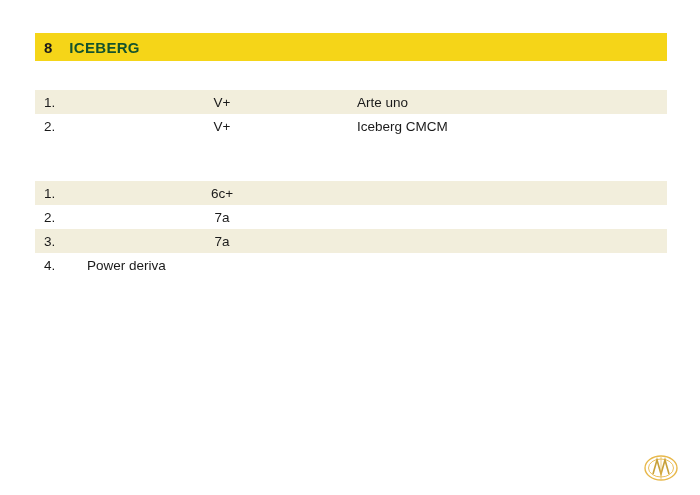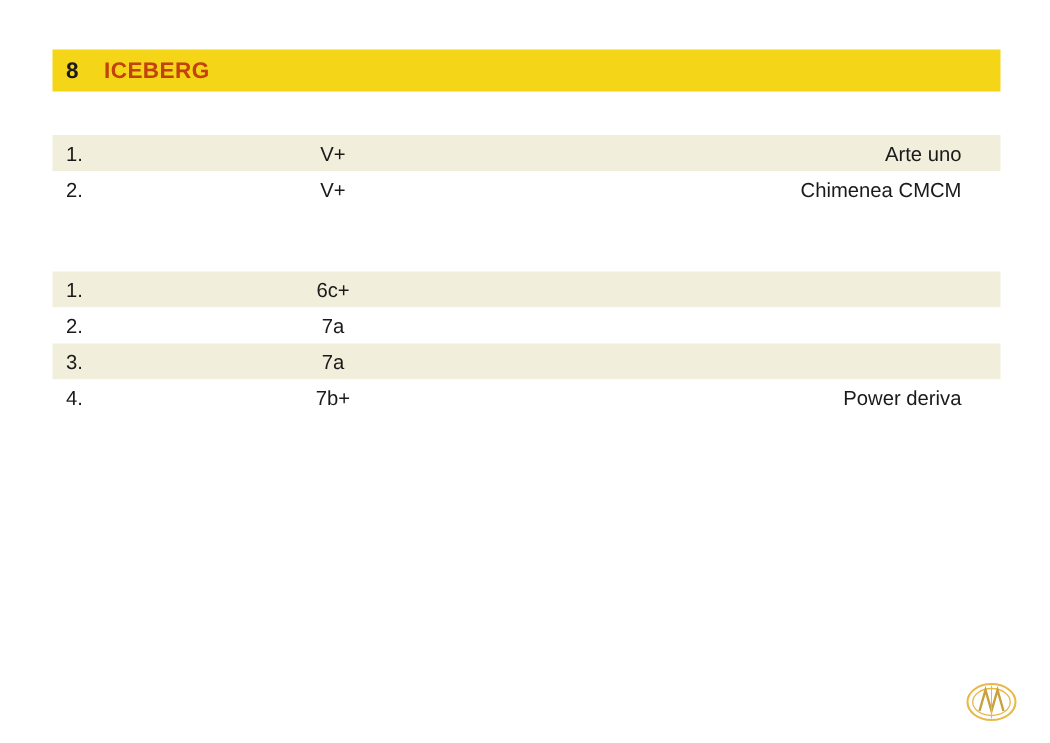--- a/index.html
+++ b/index.html
@@ -37,21 +37,21 @@
   .header-number {
     font-size: 15px;
     font-weight: bold;
     color: #1a1a1a;
     padding-left: 9px;
     letter-spacing: 0px;
   }
   .header-title {
     font-size: 15px;
     font-weight: bold;
-    color: #c2410c;
+    color: #14532d;
     padding-left: 17px;
     letter-spacing: 0.3px;
   }
 
   
   .table {
     position: absolute;
     left: 35px;
     width: 632px;
   }
@@ -78,21 +78,20 @@
     box-sizing: border-box;
     text-align: left;
   }
   .cell-grade {
     width: 270px;
     text-align: center;
     box-sizing: border-box;
   }
   .cell-name {
     flex: 1;
-    text-align: right;
     padding-right: 26px;
     box-sizing: border-box;
   }
 
   
   .logo {
     position: absolute;
     right: 17px;
     bottom: 10px;
     width: 44px;
@@ -112,42 +111,41 @@
 
   <div class="table table-one">
     <div class="row shaded">
       <span class="cell-num">1.</span>
       <span class="cell-grade">V+</span>
       <span class="cell-name">Arte uno</span>
     </div>
     <div class="row plain">
       <span class="cell-num">2.</span>
       <span class="cell-grade">V+</span>
-      <span class="cell-name">Chimenea CMCM</span>
+      <span class="cell-name">Iceberg CMCM</span>
     </div>
   </div>
 
   <div class="table table-two">
     <div class="row shaded">
       <span class="cell-num">1.</span>
       <span class="cell-grade">6c+</span>
       <span class="cell-name"></span>
     </div>
     <div class="row plain">
       <span class="cell-num">2.</span>
       <span class="cell-grade">7a</span>
       <span class="cell-name"></span>
     </div>
     <div class="row shaded">
       <span class="cell-num">3.</span>
       <span class="cell-grade">7a</span>
     </div>
     <div class="row plain">
       <span class="cell-num">4.</span>
-      <span class="cell-grade">7b+</span>
       <span class="cell-name">Power deriva</span>
     </div>
   </div>
 
   <div class="logo">
     <svg width="44" height="34" viewBox="0 0 44 34">
       <rect x="0" y="0" width="44" height="34" fill="#ffffff"></rect>
       <ellipse cx="22" cy="17" rx="16" ry="12" fill="none" stroke="#e8b84a" stroke-width="1.4"></ellipse>
       <ellipse cx="22" cy="17" rx="12.5" ry="9" fill="none" stroke="#e8b84a" stroke-width="0.9"></ellipse>
       <path d="M14 23 L18 9 L22 23 L26 9 L30 23" fill="none" stroke="#c8a13a" stroke-width="1.6"></path>

